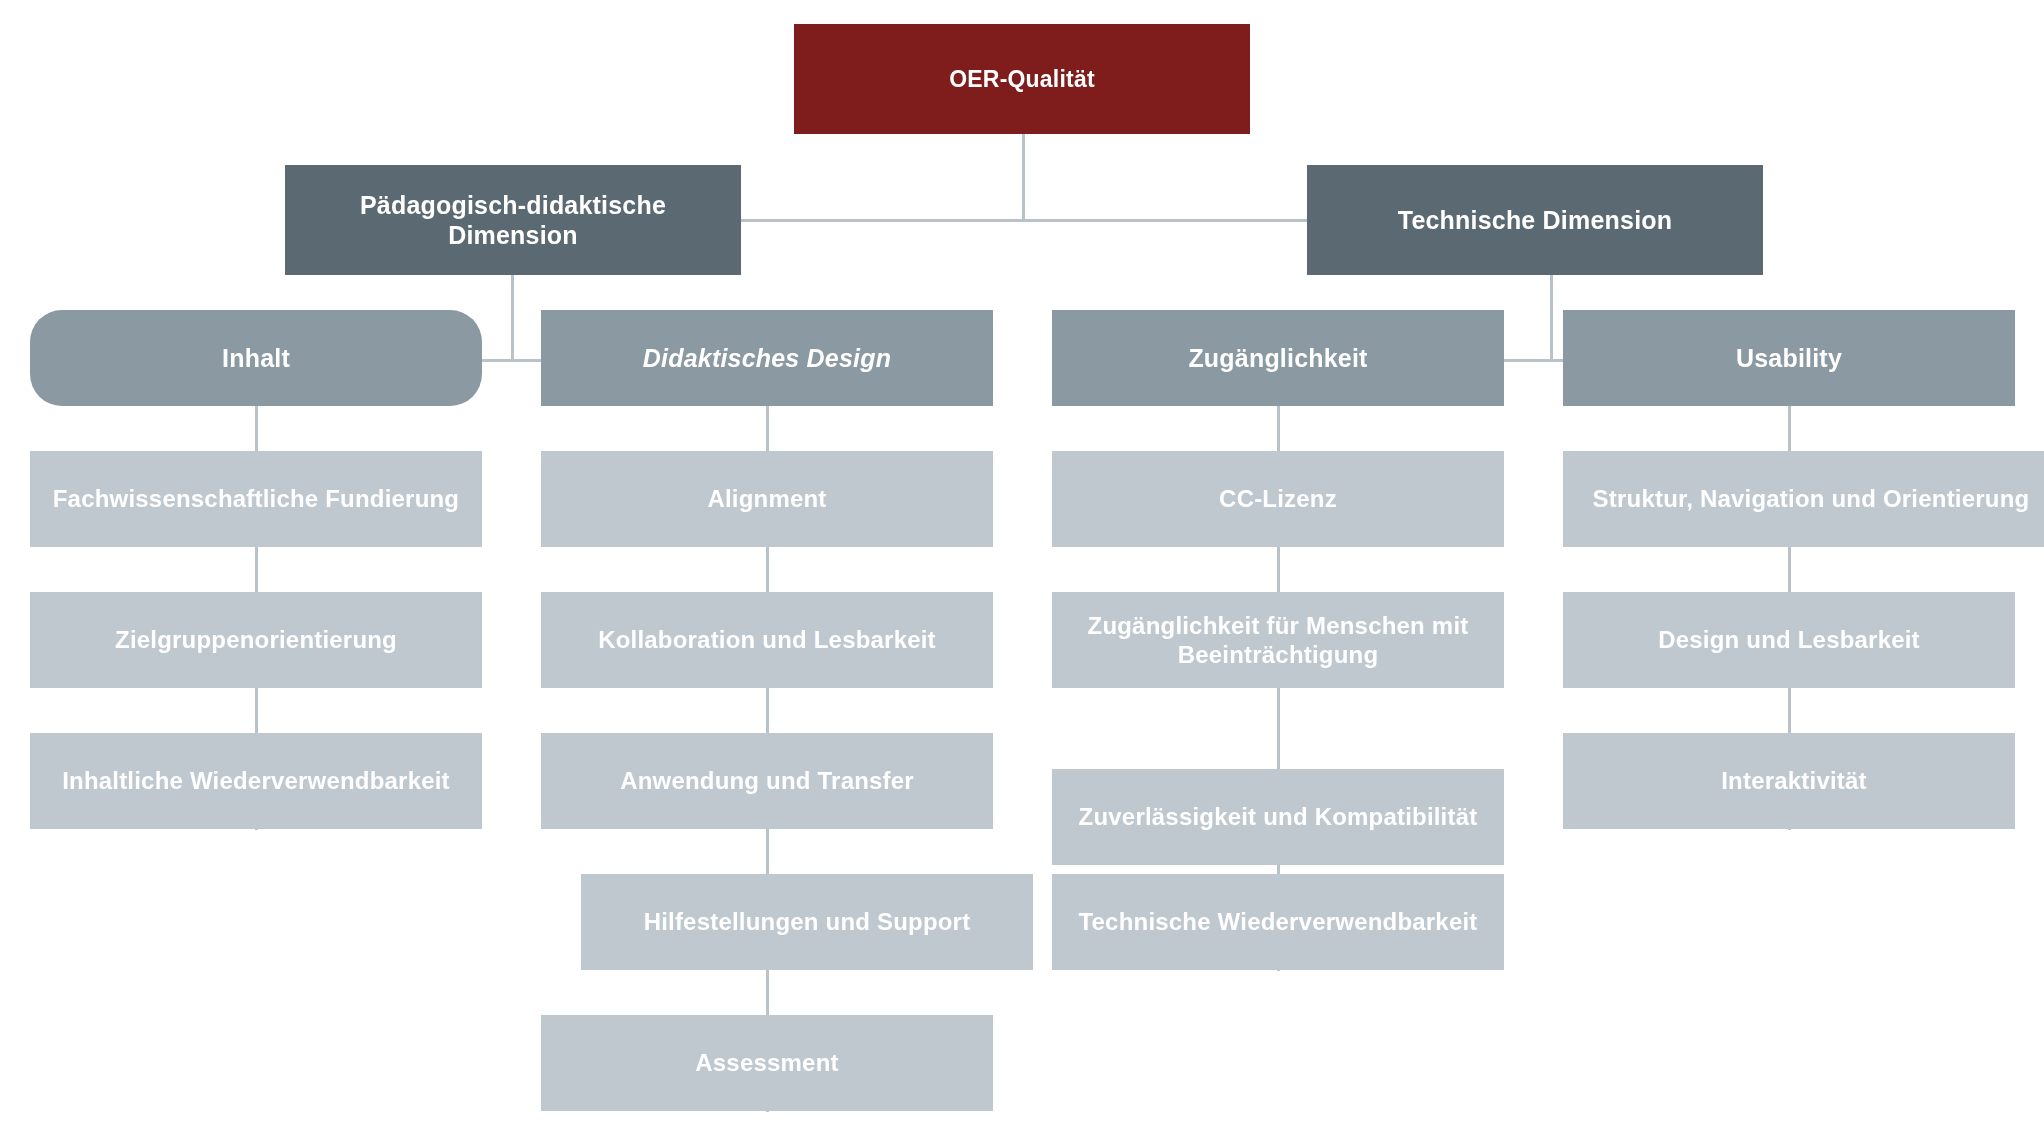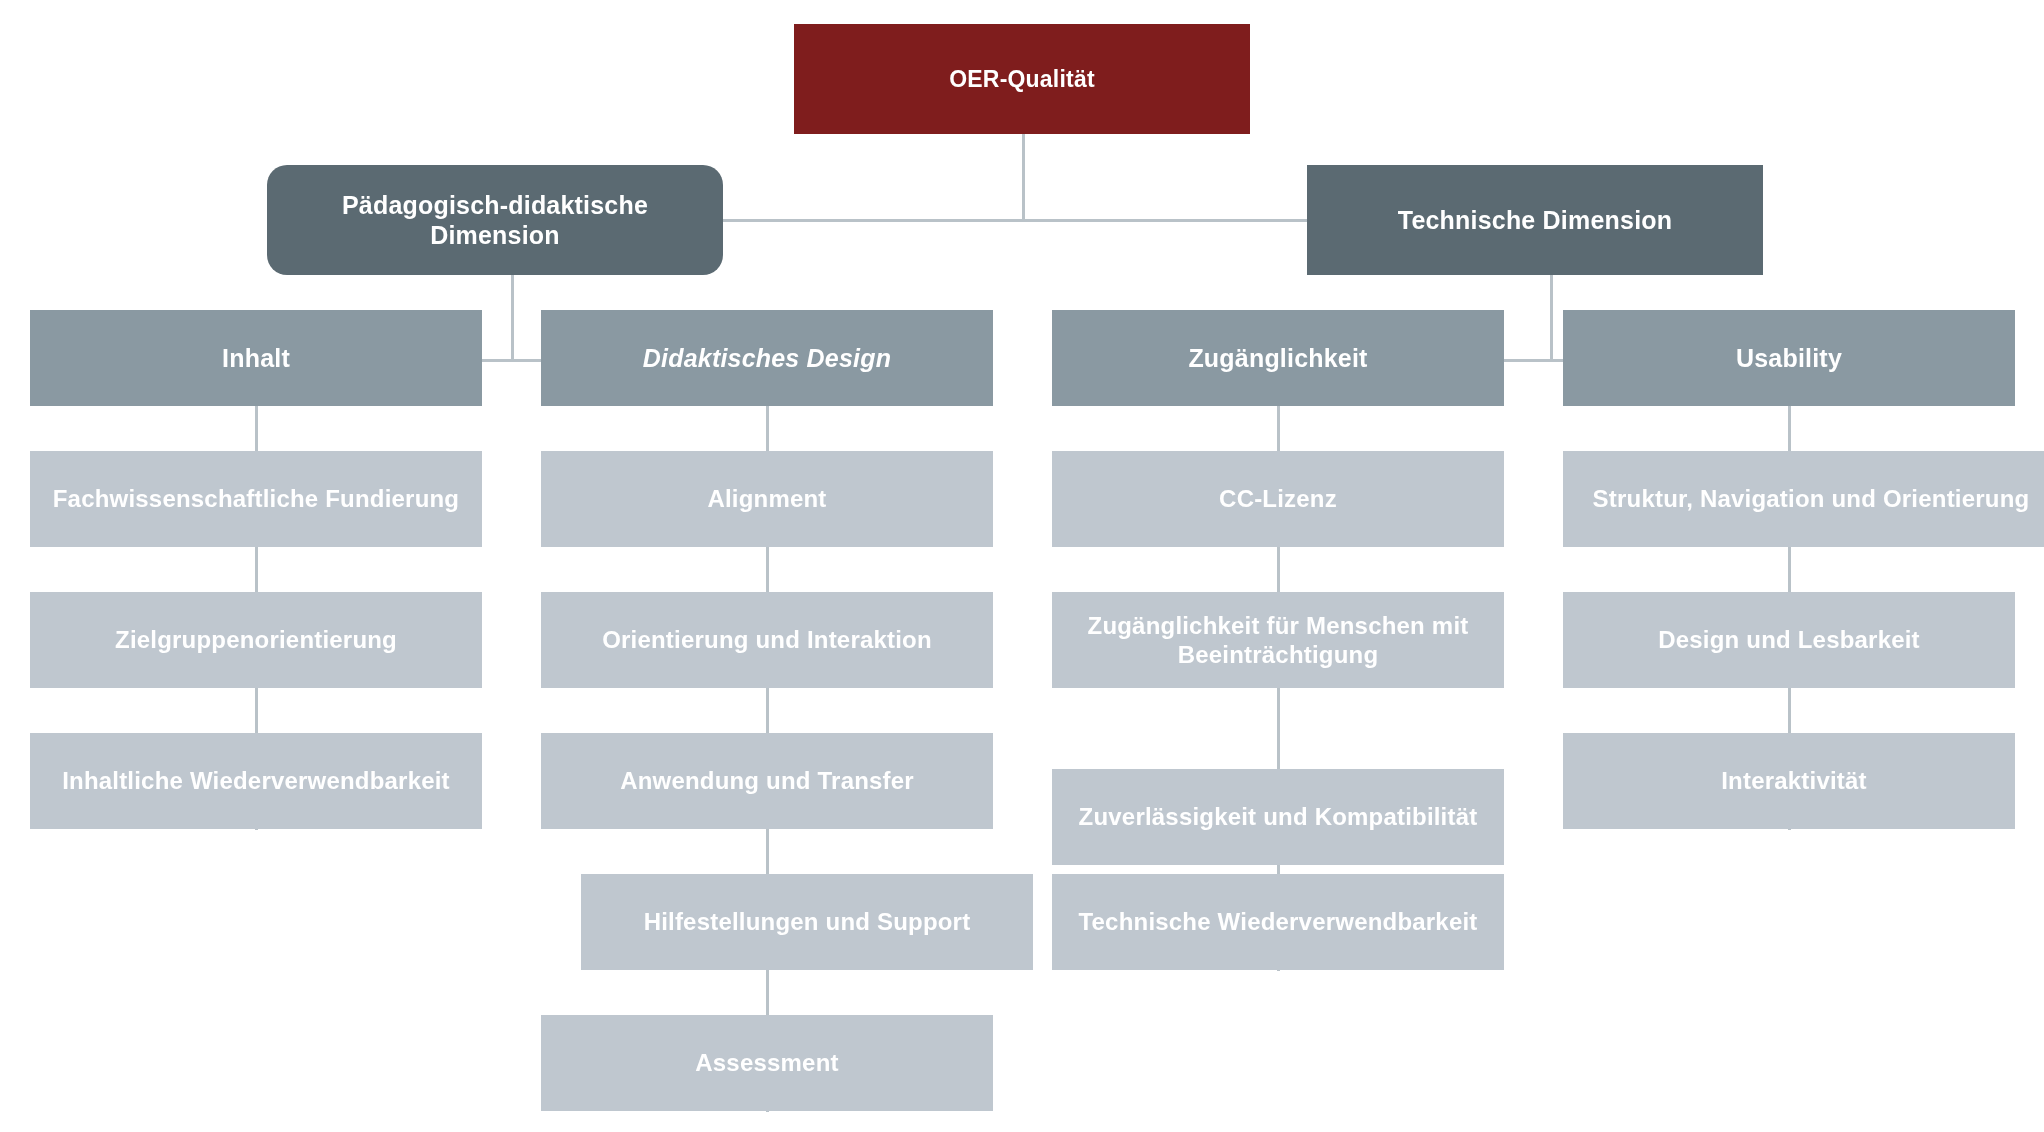--- a/index.html
+++ b/index.html
@@ -77,28 +77,28 @@
   <div class="connector v" style="left:766px; top:406px; width:3px; height:706px;"></div>
 
   <div class="connector v" style="left:1277px; top:406px; width:3px; height:565px;"></div>
 
   <div class="connector v" style="left:1788px; top:406px; width:3px; height:424px;"></div>
 
   <div class="node lvl0" style="left:794px; top:24px; width:456px; height:110px;">
     <span>OER-Qualität</span>
   </div>
 
-  <div class="node lvl1" style="left:267px; top:165px; width:456px; height:110px;border-radius:20px;">
+  <div class="node lvl1" style="left:285px; top:165px; width:456px; height:110px;">
     <span>Pädagogisch-didaktische Dimension</span>
   </div>
   <div class="node lvl1" style="left:1307px; top:165px; width:456px; height:110px;">
     <span>Technische Dimension</span>
   </div>
 
-  <div class="node lvl2" style="left:30px; top:310px; width:452px; height:96px;">
+  <div class="node lvl2" style="left:30px; top:310px; width:452px; height:96px;border-radius:32px;">
     <span>Inhalt</span>
   </div>
   <div class="node lvl2" style="left:541px; top:310px; width:452px; height:96px;font-style:italic;">
     <span>Didaktisches Design</span>
   </div>
   <div class="node lvl2" style="left:1052px; top:310px; width:452px; height:96px;">
     <span>Zugänglichkeit</span>
   </div>
   <div class="node lvl2" style="left:1563px; top:310px; width:452px; height:96px;">
     <span>Usability</span>
@@ -111,21 +111,21 @@
     <span>Zielgruppenorientierung</span>
   </div>
   <div class="node lvl3" style="left:30px; top:733px; width:452px; height:96px;">
     <span>Inhaltliche Wiederverwendbarkeit</span>
   </div>
 
   <div class="node lvl3" style="left:541px; top:451px; width:452px; height:96px;">
     <span>Alignment</span>
   </div>
   <div class="node lvl3" style="left:541px; top:592px; width:452px; height:96px;">
-    <span>Orientierung und Interaktion</span>
+    <span>Kollaboration und Lesbarkeit</span>
   </div>
   <div class="node lvl3" style="left:541px; top:733px; width:452px; height:96px;">
     <span>Anwendung und Transfer</span>
   </div>
   <div class="node lvl3" style="left:541px; top:874px; width:452px; height:96px;margin-left:40px;">
     <span>Hilfestellungen und Support</span>
   </div>
   <div class="node lvl3" style="left:541px; top:1015px; width:452px; height:96px;">
     <span>Assessment</span>
   </div>

